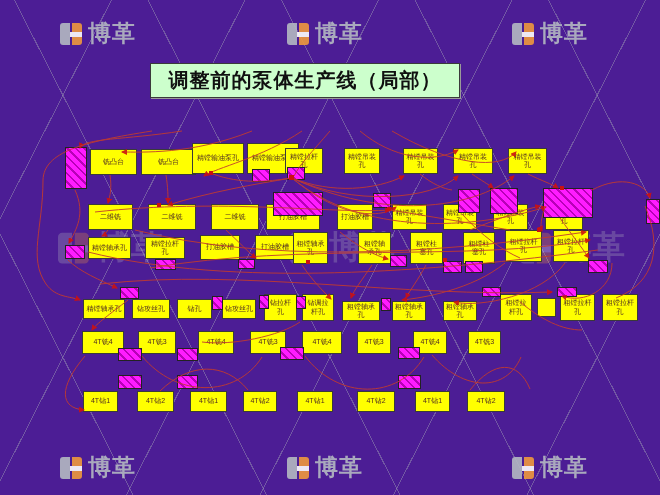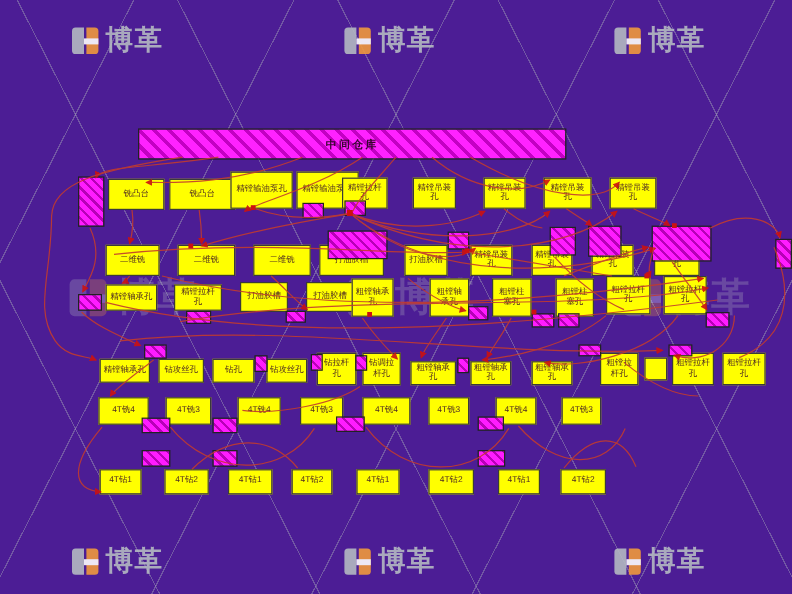--- a/index.html
+++ b/index.html
@@ -109,24 +109,22 @@
   </div>
   <div class="wm" style="left:512px;top:452px;">
     <span class="wm-logo">
         <span class="l"></span>
         <span class="r"></span>
         <span class="s"></span>
       </span>
     <span class="wm-text">博革</span>
   </div>
 
-
-  <div class="store-bar">
-    <span>中间仓库</span>
-  </div>
+  <div class="title-box">调整前的泵体生产线（局部）</div>
+
 
   <div class="boxes">
       <div class="pbox" style="left: 90px; top: 149px; width: 47px; height: 26px;">铣凸台</div>
       <div class="pbox" style="left: 141px; top: 149px; width: 55px; height: 26px;">铣凸台</div>
       <div class="pbox" style="left: 192px; top: 143px; width: 52px; height: 31px;">精镗输油泵孔</div>
       <div class="pbox" style="left: 247px; top: 143px; width: 52px; height: 31px;">精镗输油泵孔</div>
       <div class="pbox" style="left: 285px; top: 148px; width: 38px; height: 26px;">精镗拉杆孔</div>
       <div class="pbox" style="left: 344px; top: 148px; width: 36px; height: 26px;">精镗吊装孔</div>
       <div class="pbox" style="left: 403px; top: 148px; width: 35px; height: 26px;">精镗吊装孔</div>
       <div class="pbox" style="left: 453px; top: 148px; width: 40px; height: 26px;">精镗吊装孔</div>

